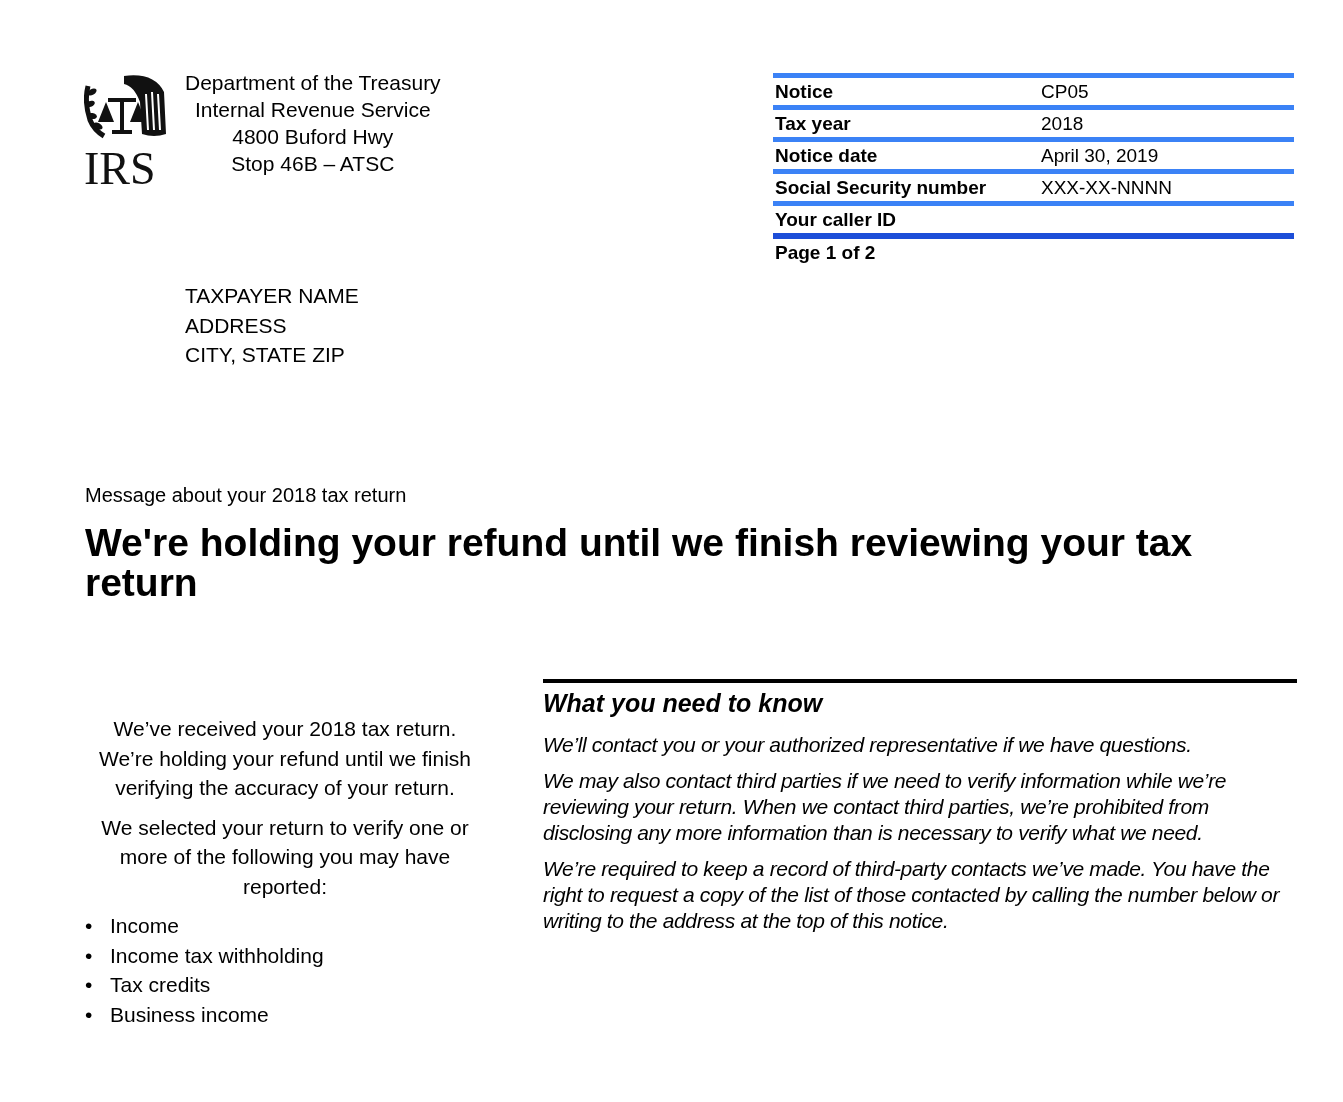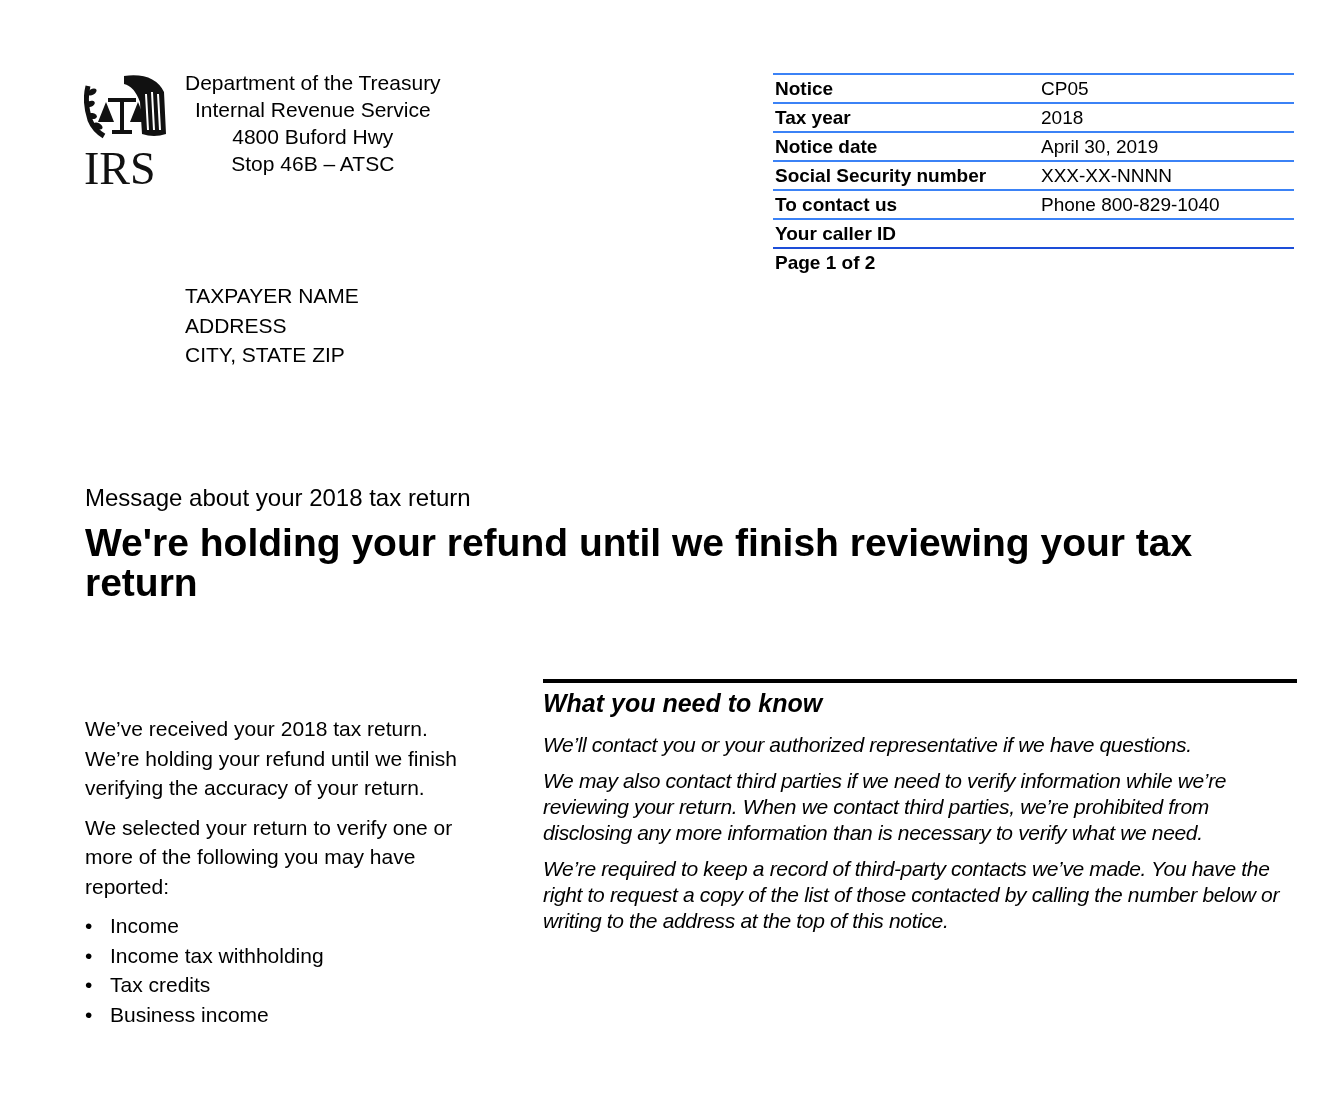--- a/index.html
+++ b/index.html
@@ -5,28 +5,28 @@
   html, body { margin: 0; padding: 0; background: #ffffff; }
   body {
     width: 1343px; height: 1102px; position: relative; overflow: hidden;
     font-family: "Liberation Sans", sans-serif; color: #000;
   }
   .logo { position: absolute; left: 84px; top: 72px; width: 84px; height: 116px; }
   .agency { position: absolute; left: 185px; top: 69px; font-size: 21px; line-height: 27px; }
   .agency div { white-space: nowrap; text-align: center; }
   .notice-table { position: absolute; left: 773px; top: 73px; width: 521px; border-collapse: collapse; font-size: 19px; }
   .notice-table td { padding: 0 2px; height: 27px; vertical-align: middle; white-space: nowrap; }
-  .notice-table tr { border-top: 2px solid #3b82f6; }
-  .notice-table tr.last { border-top: 2px solid #1d4ed8; margin-top: 32px; }
+  .notice-table tr { border-top: 5px solid #3b82f6; }
+  .notice-table tr.last { border-top: 6px solid #1d4ed8; margin-top: 32px; }
   .notice-table td.lbl { font-weight: bold; width: 262px; }
   .recipient { position: absolute; left: 185px; top: 281px; font-size: 21px; line-height: 29.5px; }
-  .subtitle { position: absolute; left: 85px; top: 484px; font-size: 24px; }
+  .subtitle { position: absolute; left: 85px; top: 484px; font-size: 20px; }
   .headline { position: absolute; left: 85px; top: 523px; width: 1220px; font-size: 39px; font-weight: bold; line-height: 40px; }
   .leftcol { position: absolute; left: 85px; top: 714px; width: 400px; font-size: 21px; line-height: 29.5px; }
-  .leftcol p { margin: 0 0 10px 0; }
+  .leftcol p { margin: 0 0 10px 0; text-align: center; }
   .leftcol ul { list-style: none; margin: 0; padding: 0; }
   .leftcol li { position: relative; padding-left: 25px; }
   .leftcol li .bullet { position: absolute; left: 0; top: 0; }
   .rightcol { position: absolute; left: 543px; top: 679px; width: 754px; font-style: italic; }
   .rightcol .rule { height: 4px; background: #000; }
   .rightcol h2 { margin: 5px 0 14px 0; font-size: 25px; font-weight: bold; line-height: 30px; }
   .rightcol p { margin: 1px 0 10px 0; font-size: 21px; line-height: 26px; letter-spacing: -0.35px; }
 </style>
 </head>
 <body>
@@ -72,24 +72,20 @@
     </tr>
     <tr>
       <td class="lbl">Notice date</td>
       <td>April 30, 2019</td>
     </tr>
     <tr>
       <td class="lbl">Social Security number</td>
       <td>XXX-XX-NNNN</td>
     </tr>
     <tr>
-      <td class="lbl">To contact us</td>
-      <td>Phone 800-829-1040</td>
-    </tr>
-    <tr>
       <td class="lbl">Your caller ID</td>
       <td></td>
     </tr>
     <tr class="last">
       <td class="lbl">Page 1 of 2</td>
       <td></td>
     </tr>
   </tbody>
 </table>
 

